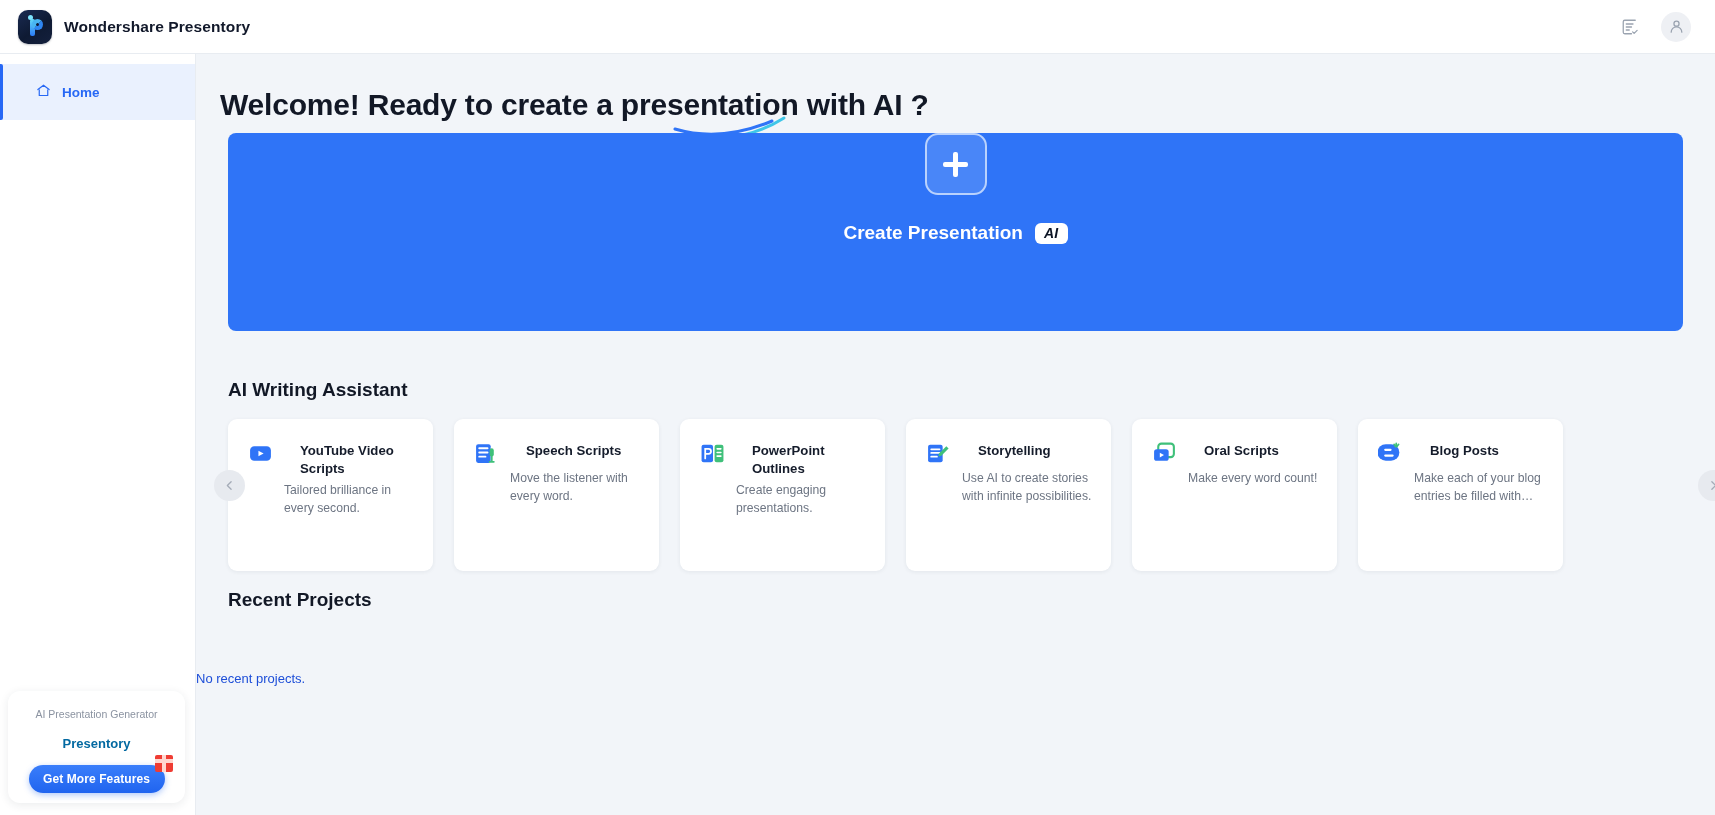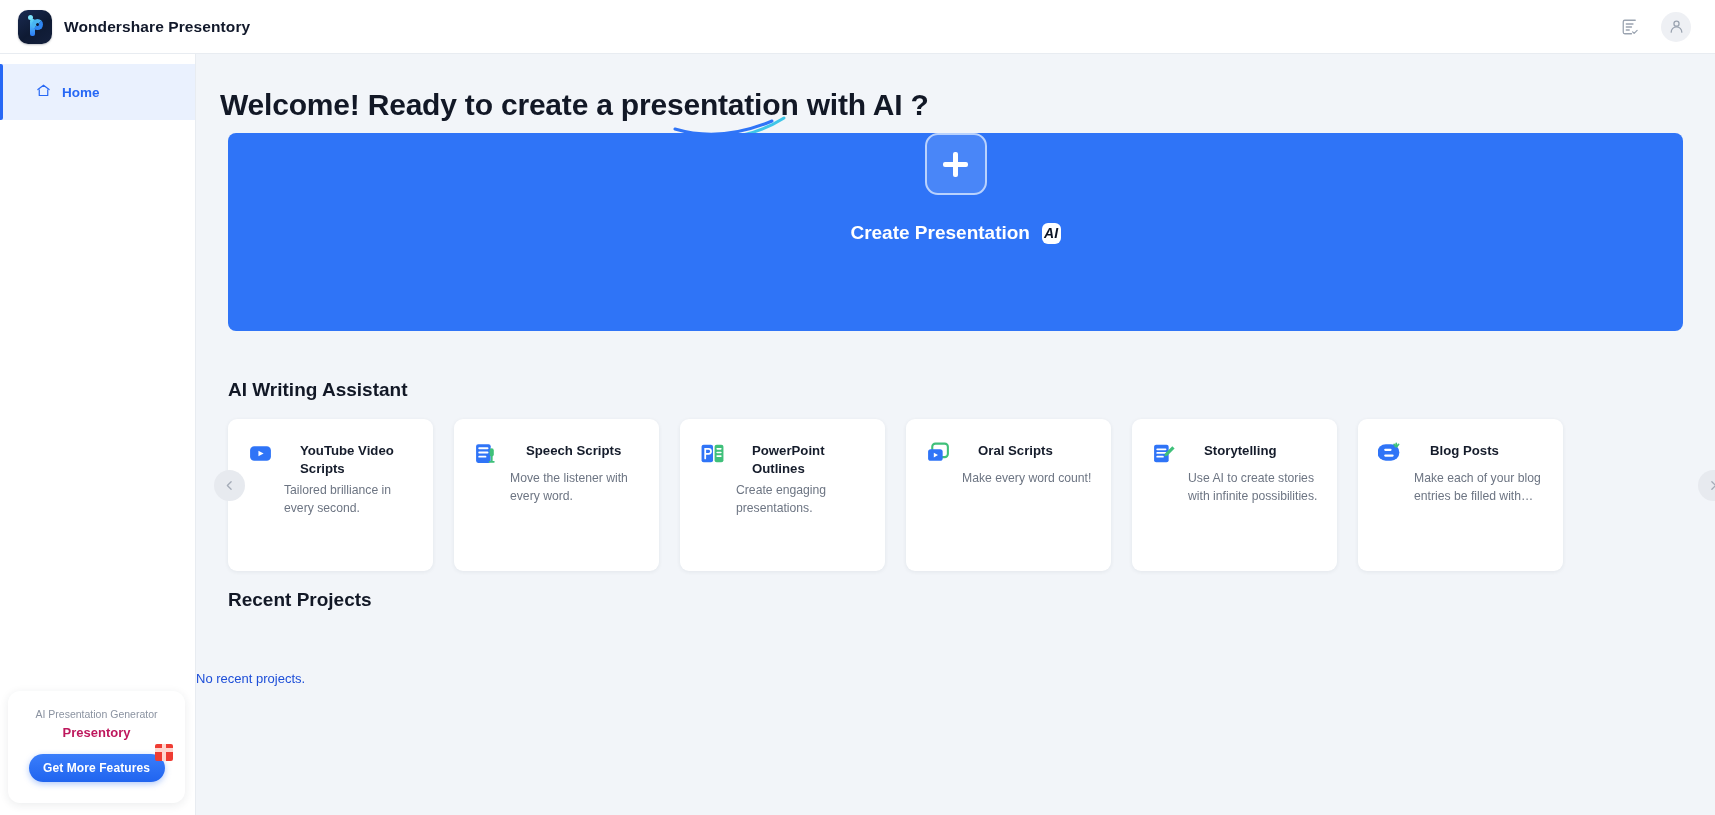--- a/index.html
+++ b/index.html
@@ -85,21 +85,21 @@
 
   .promo {
     position: absolute; left: 8px; bottom: 12px;
     width: 177px; height: 112px;
     background: #ffffff; border-radius: 12px;
     box-shadow: 0 2px 10px rgba(30,41,59,.09);
     display: flex; flex-direction: column; align-items: center;
     padding-top: 17px;
   }
   .promo-sub { font-size: 10.5px; color: #8b93a1; }
-  .promo-title { font-size: 13px; font-weight: 700; color: #be185d; margin-top: 5px; }
+  .promo-title { font-size: 13px; font-weight: 700; color: #0369a1; margin-top: 16px; }
   .promo-btn-wrap { position: relative; margin-top: 14px; }
   .promo-btn {
     width: 136px; height: 28px; border-radius: 14px;
     background: linear-gradient(180deg,#3a7efb,#2064ef);
     color: #fff; font-size: 12px; font-weight: 700;
     display: flex; align-items: center; justify-content: center;
     cursor: pointer; letter-spacing: .1px;
     box-shadow: 0 2px 6px rgba(32,100,239,.35);
   }
   .gift {
@@ -153,21 +153,21 @@
   .plus-box::before { width: 25px; height: 5px; }
   .plus-box::after  { width: 5px; height: 25px; }
   .hero-label {
     margin-top: 27px;
     display: flex; align-items: center; gap: 12px;
     font-size: 19px; font-weight: 700; color: #ffffff;
   }
   .ai-badge {
     background: #ffffff; color: #0c1424;
     font-size: 14px; font-style: italic; font-weight: 700;
-    padding: 2px 2px 3px; border-radius: 6px;
+    padding: 2px 9px 3px; border-radius: 6px;
     letter-spacing: .3px;
   }
 
   .section-title {
     position: absolute; left: 32px;
     font-size: 19px; font-weight: 700; color: #121826;
   }
   #assistant-title { top: 325px; }
   #recent-title { top: 535px; }
 
@@ -320,39 +320,39 @@
             <path d="M16.5 7.5h3.5M16.5 11h3.5M16.5 14.5h3.5" stroke="#ffffff" stroke-width="1.6" stroke-linecap="round"></path>
           </svg>
           <div class="card-title">PowerPoint Outlines</div>
         </div>
         <div class="card-desc">Create engaging presentations.</div>
       </div>
 
       <div class="card">
         <div class="card-head">
           <svg class="card-ico" viewBox="0 0 24 24">
+            <rect x="2" y="3.5" width="14" height="17" rx="2" fill="#2f74f7"></rect>
+            <path d="M5 8h8M5 11.5h8M5 15h5.5" stroke="#ffffff" stroke-width="1.7" stroke-linecap="round"></path>
+            <path d="M19.5 5l2.2 2.2-7 7-2.8.6.6-2.8z" fill="#3fc07a"></path>
+          </svg>
+          <div class="card-title">Storytelling</div>
+        </div>
+        <div class="card-desc">Use AI to create stories with infinite possibilities.</div>
+      </div>
+
+      <div class="card">
+        <div class="card-head">
+          <svg class="card-ico" viewBox="0 0 24 24">
             <rect x="6" y="2.5" width="15" height="13" rx="3" fill="none" stroke="#3fc07a" stroke-width="2"></rect>
             <rect x="2" y="8" width="14" height="11" rx="2.5" fill="#2f74f7"></rect>
             <path d="M7.5 11.2l4 2.3-4 2.3z" fill="#ffffff"></path>
           </svg>
           <div class="card-title">Oral Scripts</div>
         </div>
         <div class="card-desc">Make every word count!</div>
-      </div>
-
-      <div class="card">
-        <div class="card-head">
-          <svg class="card-ico" viewBox="0 0 24 24">
-            <rect x="2" y="3.5" width="14" height="17" rx="2" fill="#2f74f7"></rect>
-            <path d="M5 8h8M5 11.5h8M5 15h5.5" stroke="#ffffff" stroke-width="1.7" stroke-linecap="round"></path>
-            <path d="M19.5 5l2.2 2.2-7 7-2.8.6.6-2.8z" fill="#3fc07a"></path>
-          </svg>
-          <div class="card-title">Storytelling</div>
-        </div>
-        <div class="card-desc">Use AI to create stories with infinite possibilities.</div>
       </div>
 
       <div class="card">
         <div class="card-head">
           <svg class="card-ico" viewBox="0 0 24 24">
             <path d="M8.5 3h4a8 8 0 1 1 0 16h-5a8 8 0 0 1 0-16z" fill="#2f74f7"></path>
             <path d="M7 8.5h5M7 14h7" stroke="#ffffff" stroke-width="2.2" stroke-linecap="round"></path>
             <path d="M17.5 2.2v3M19.8 3.2l-1.8 2.3M15.4 3.2l1.6 2.3" stroke="#3fc07a" stroke-width="1.6" stroke-linecap="round"></path>
           </svg>
           <div class="card-title">Blog Posts</div>

